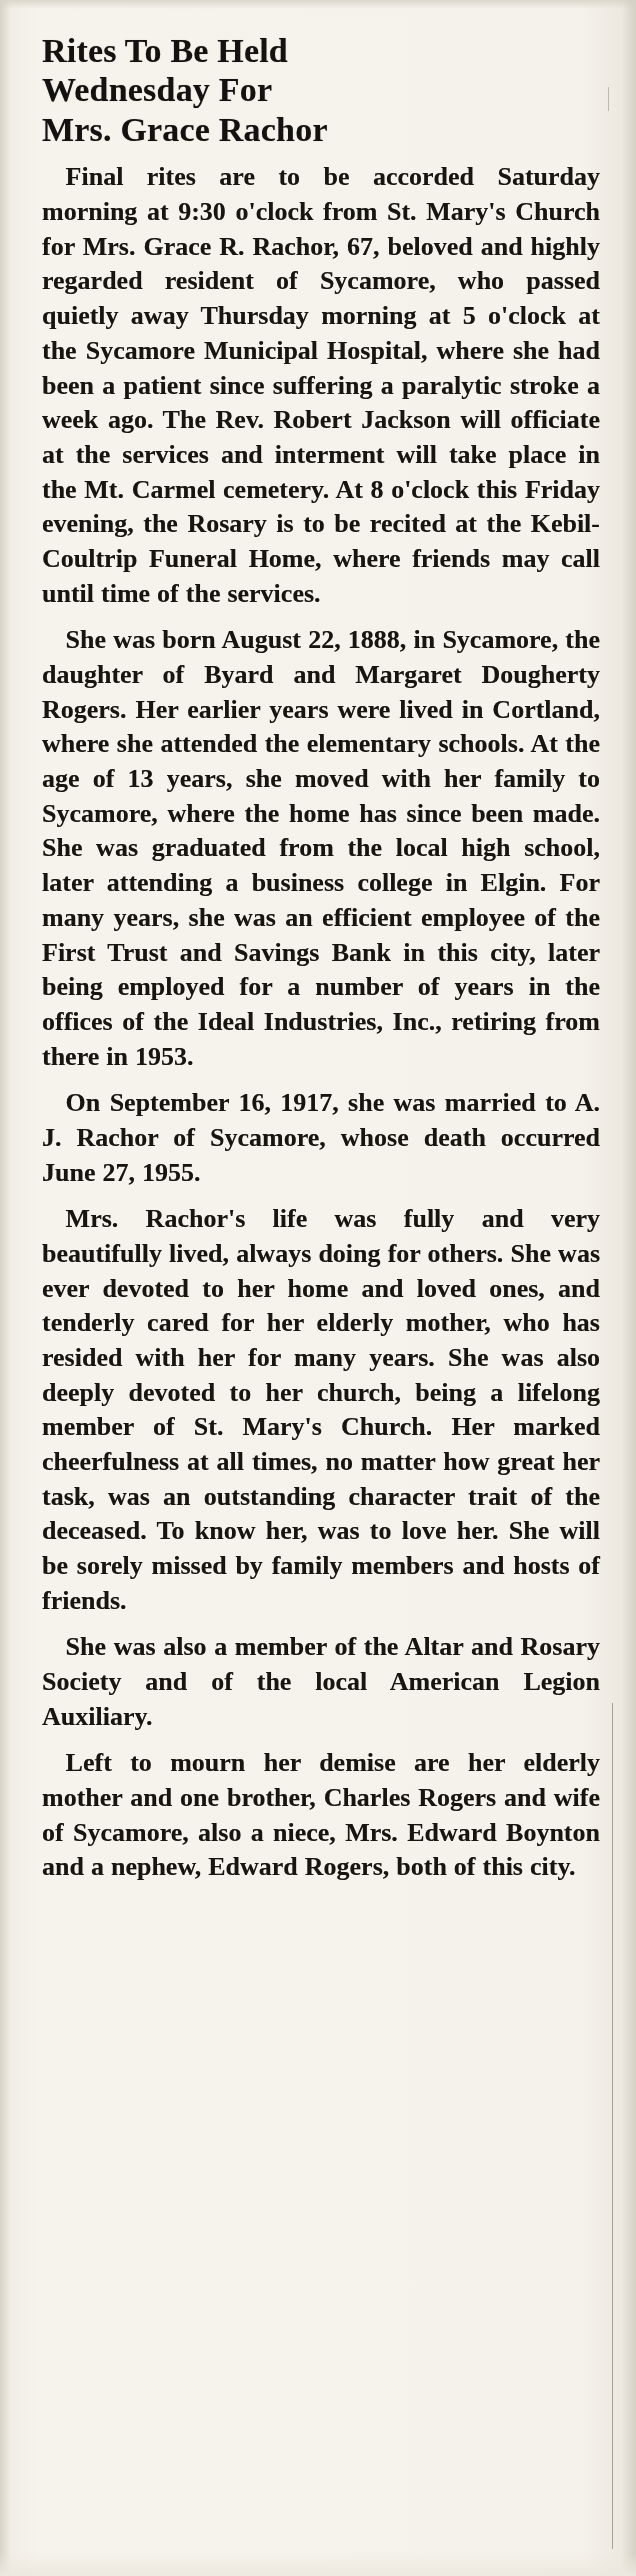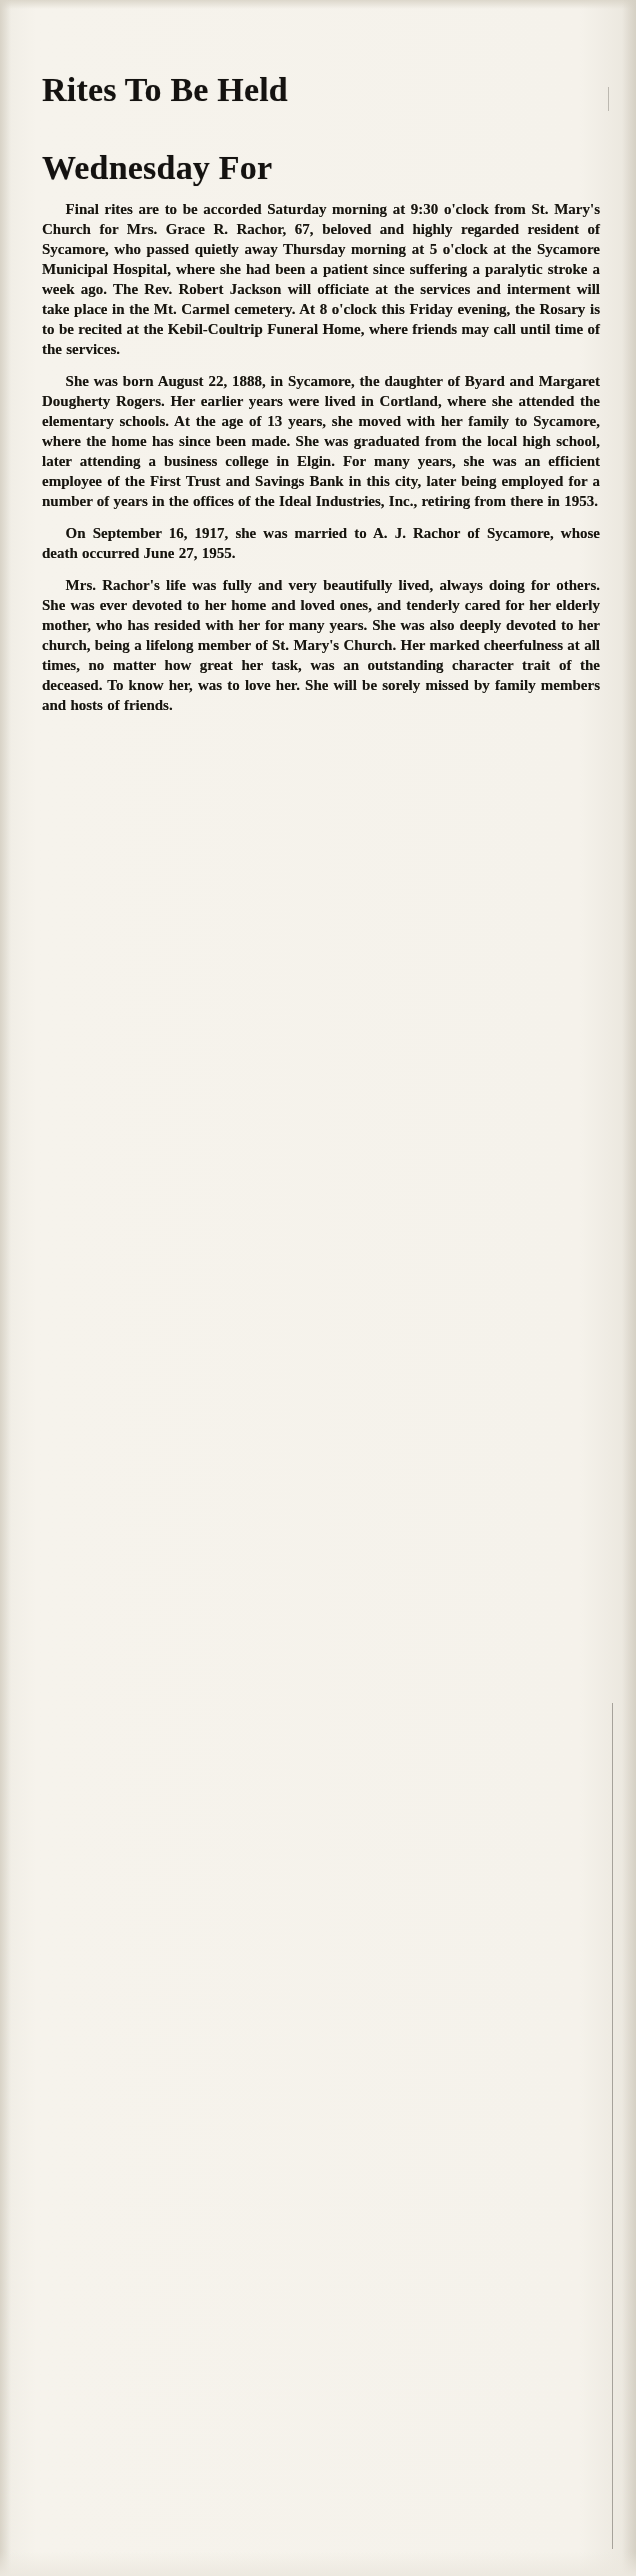--- a/index.html
+++ b/index.html
@@ -70,31 +70,30 @@
     font-weight: bold;
     font-size: 34px;
     line-height: 1.16;
     letter-spacing: 0.2px;
     color: #141210;
     text-shadow: 0 0 0.9px rgba(20,18,16,.35);
   }
   h1.headline .line {
     display: block;
     white-space: nowrap;
-    margin-top: 39px;
   }
 
   .body {
     margin-top: 11px;
   }
   p.para {
     margin: 0 0 11.8px 0;
     font-family: "Liberation Serif", serif;
     font-weight: bold;
-    font-size: 15px;
+    font-size: 26px;
     line-height: 1.335;
     color: #17150f;
     text-align: justify;
     text-align-last: left;
     word-spacing: 0.5px;
     text-shadow: 0 0 0.5px rgba(23,21,15,.4);
   }
   p.para:first-child {
     text-indent: 23.6px;
   }
@@ -119,24 +118,27 @@
 
   <div class="edge-top"></div>
   <div class="edge-left"></div>
   <div class="edge-right"></div>
   <div class="tick"></div>
   <div class="rule-right"></div>
 
   <h1 class="headline">
     <span class="line">Rites To Be Held</span>
     <span class="line">Wednesday For</span>
+    <span class="line">Mrs. Grace Rachor</span>
   </h1>
 
   <div class="body">
     <p class="para">Final rites are to be accorded Saturday morning at 9:30 o'clock from St. Mary's Church for Mrs. Grace R. Rachor, 67, beloved and highly regarded resident of Sycamore, who passed quietly away Thursday morning at 5 o'clock at the Sycamore Municipal Hospital, where she had been a patient since suffering a paralytic stroke a week ago. The Rev. Robert Jackson will officiate at the services and interment will take place in the Mt. Carmel cemetery. At 8 o'clock this Friday evening, the Rosary is to be recited at the Kebil-Coultrip Funeral Home, where friends may call until time of the services.</p>
     <p class="para">She was born August 22, 1888, in Sycamore, the daughter of Byard and Margaret Dougherty Rogers. Her earlier years were lived in Cortland, where she attended the elementary schools. At the age of 13 years, she moved with her family to Sycamore, where the home has since been made. She was graduated from the local high school, later attending a business college in Elgin. For many years, she was an efficient employee of the First Trust and Savings Bank in this city, later being employed for a number of years in the offices of the Ideal Industries, Inc., retiring from there in 1953.</p>
     <p class="para">On September 16, 1917, she was married to A. J. Rachor of Sycamore, whose death occurred June 27, 1955.</p>
     <p class="para">Mrs. Rachor's life was fully and very beautifully lived, always doing for others. She was ever devoted to her home and loved ones, and tenderly cared for her elderly mother, who has resided with her for many years. She was also deeply devoted to her church, being a lifelong member of St. Mary's Church. Her marked cheerfulness at all times, no matter how great her task, was an outstanding character trait of the deceased. To know her, was to love her. She will be sorely missed by family members and hosts of friends.</p>
+    <p class="para">She was also a member of the Altar and Rosary Society and of the local American Legion Auxiliary.</p>
+    <p class="para last">Left to mourn her demise are her elderly mother and one brother, Charles Rogers and wife of Sycamore, also a niece, Mrs. Edward Boynton and a nephew, Edward Rogers, both of this city.</p>
   </div>
 
   <div class="fade-bottom"></div>
 </div>
 
 
 </body></html>

